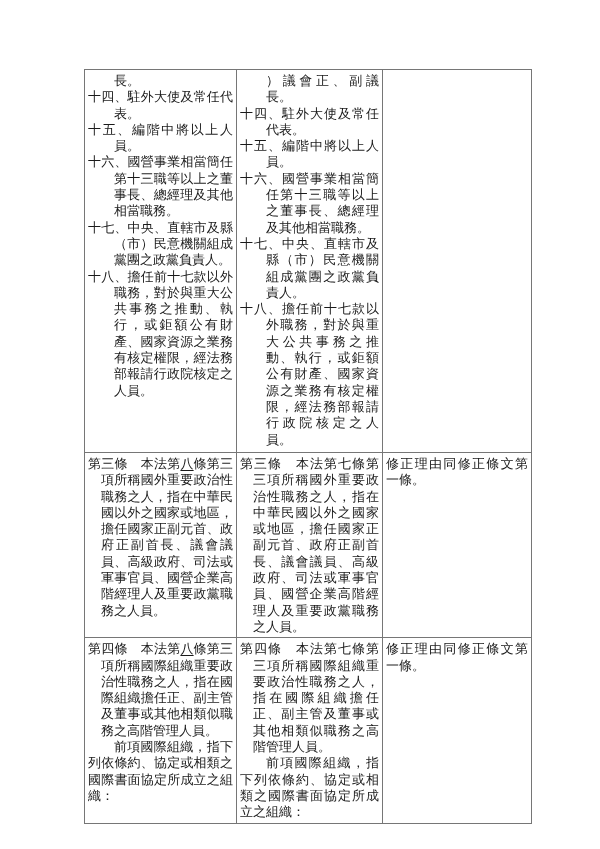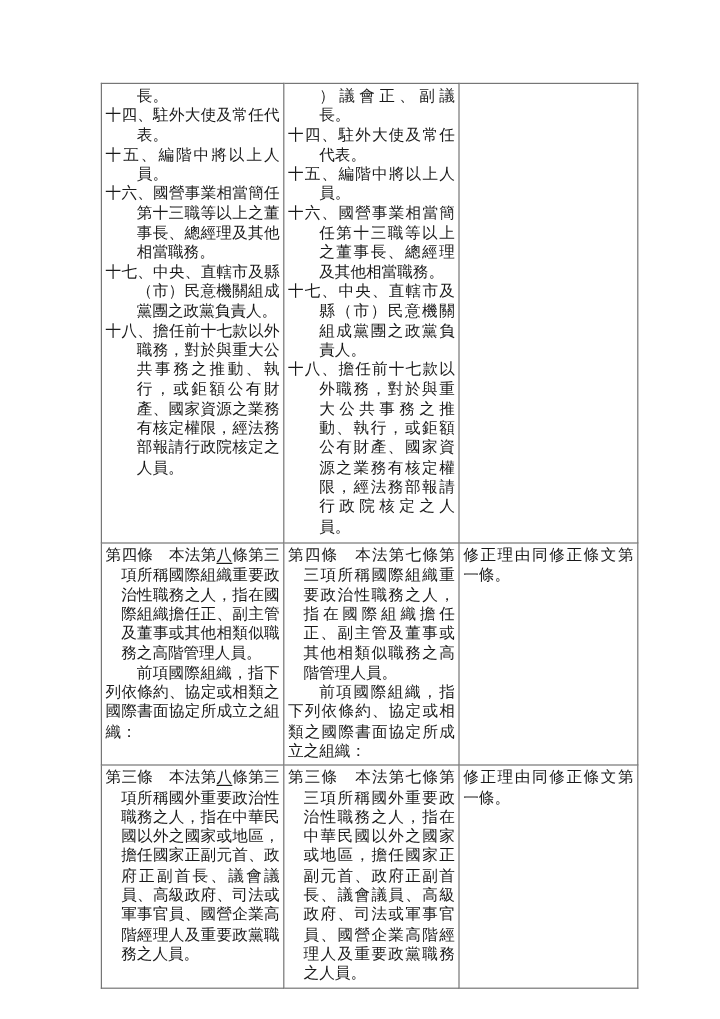--- a/index.html
+++ b/index.html
@@ -75,36 +75,36 @@
           <div class="blk blk-listitem"><span>十四、駐外大使及常任代表。</span></div>
           <div class="blk blk-listitem"><span>十五、編階中將以上人員。</span></div>
           <div class="blk blk-listitem"><span>十六、國營事業相當簡任第十三職等以上之董事長、總經理及其他相當職務。</span></div>
           <div class="blk blk-listitem"><span>十七、中央、直轄市及縣（市）民意機關組成黨團之政黨負責人。</span></div>
           <div class="blk blk-listitem"><span>十八、擔任前十七款以外職務，對於與重大公共事務之推動、執行，或鉅額公有財產、國家資源之業務有核定權限，經法務部報請行政院核定之人員。</span></div>
         </td>
         <td></td>
       </tr>
       <tr>
         <td>
+          <div class="blk blk-article"><span>第三條　本法第</span><span class="u">八</span><span>條第三項所稱國外重要政治性職務之人，指在中華民國以外之國家或地區，擔任國家正副元首、政府正副首長、議會議員、高級政府、司法或軍事官員、國營企業高階經理人及重要政黨職務之人員。</span></div>
+        </td>
+        <td>
+          <div class="blk blk-article"><span>第三條　本法第七條第三項所稱國外重要政治性職務之人，指在中華民國以外之國家或地區，擔任國家正副元首、政府正副首長、議會議員、高級政府、司法或軍事官員、國營企業高階經理人及重要政黨職務之人員。</span></div>
+        </td>
+        <td>
+          <div class="blk blk-plain"><span>修正理由同修正條文第一條。</span></div>
+        </td>
+      </tr>
+      <tr>
+        <td>
           <div class="blk blk-article"><span>第四條　本法第</span><span class="u">八</span><span>條第三項所稱國際組織重要政治性職務之人，指在國際組織擔任正、副主管及董事或其他相類似職務之高階管理人員。</span></div>
           <div class="blk blk-indent2"><span>前項國際組織，指下列依條約、協定或相類之國際書面協定所成立之組織：</span></div>
         </td>
         <td>
           <div class="blk blk-article"><span>第四條　本法第七條第三項所稱國際組織重要政治性職務之人，指在國際組織擔任正、副主管及董事或其他相類似職務之高階管理人員。</span></div>
           <div class="blk blk-indent2"><span>前項國際組織，指下列依條約、協定或相類之國際書面協定所成立之組織：</span></div>
         </td>
         <td>
           <div class="blk blk-plain"><span>修正理由同修正條文第一條。</span></div>
         </td>
       </tr>
-      <tr>
-        <td>
-          <div class="blk blk-article"><span>第三條　本法第</span><span class="u">八</span><span>條第三項所稱國外重要政治性職務之人，指在中華民國以外之國家或地區，擔任國家正副元首、政府正副首長、議會議員、高級政府、司法或軍事官員、國營企業高階經理人及重要政黨職務之人員。</span></div>
-        </td>
-        <td>
-          <div class="blk blk-article"><span>第三條　本法第七條第三項所稱國外重要政治性職務之人，指在中華民國以外之國家或地區，擔任國家正副元首、政府正副首長、議會議員、高級政府、司法或軍事官員、國營企業高階經理人及重要政黨職務之人員。</span></div>
-        </td>
-        <td>
-          <div class="blk blk-plain"><span>修正理由同修正條文第一條。</span></div>
-        </td>
-      </tr>
     </tbody>
 </table>
 
 </body></html>

